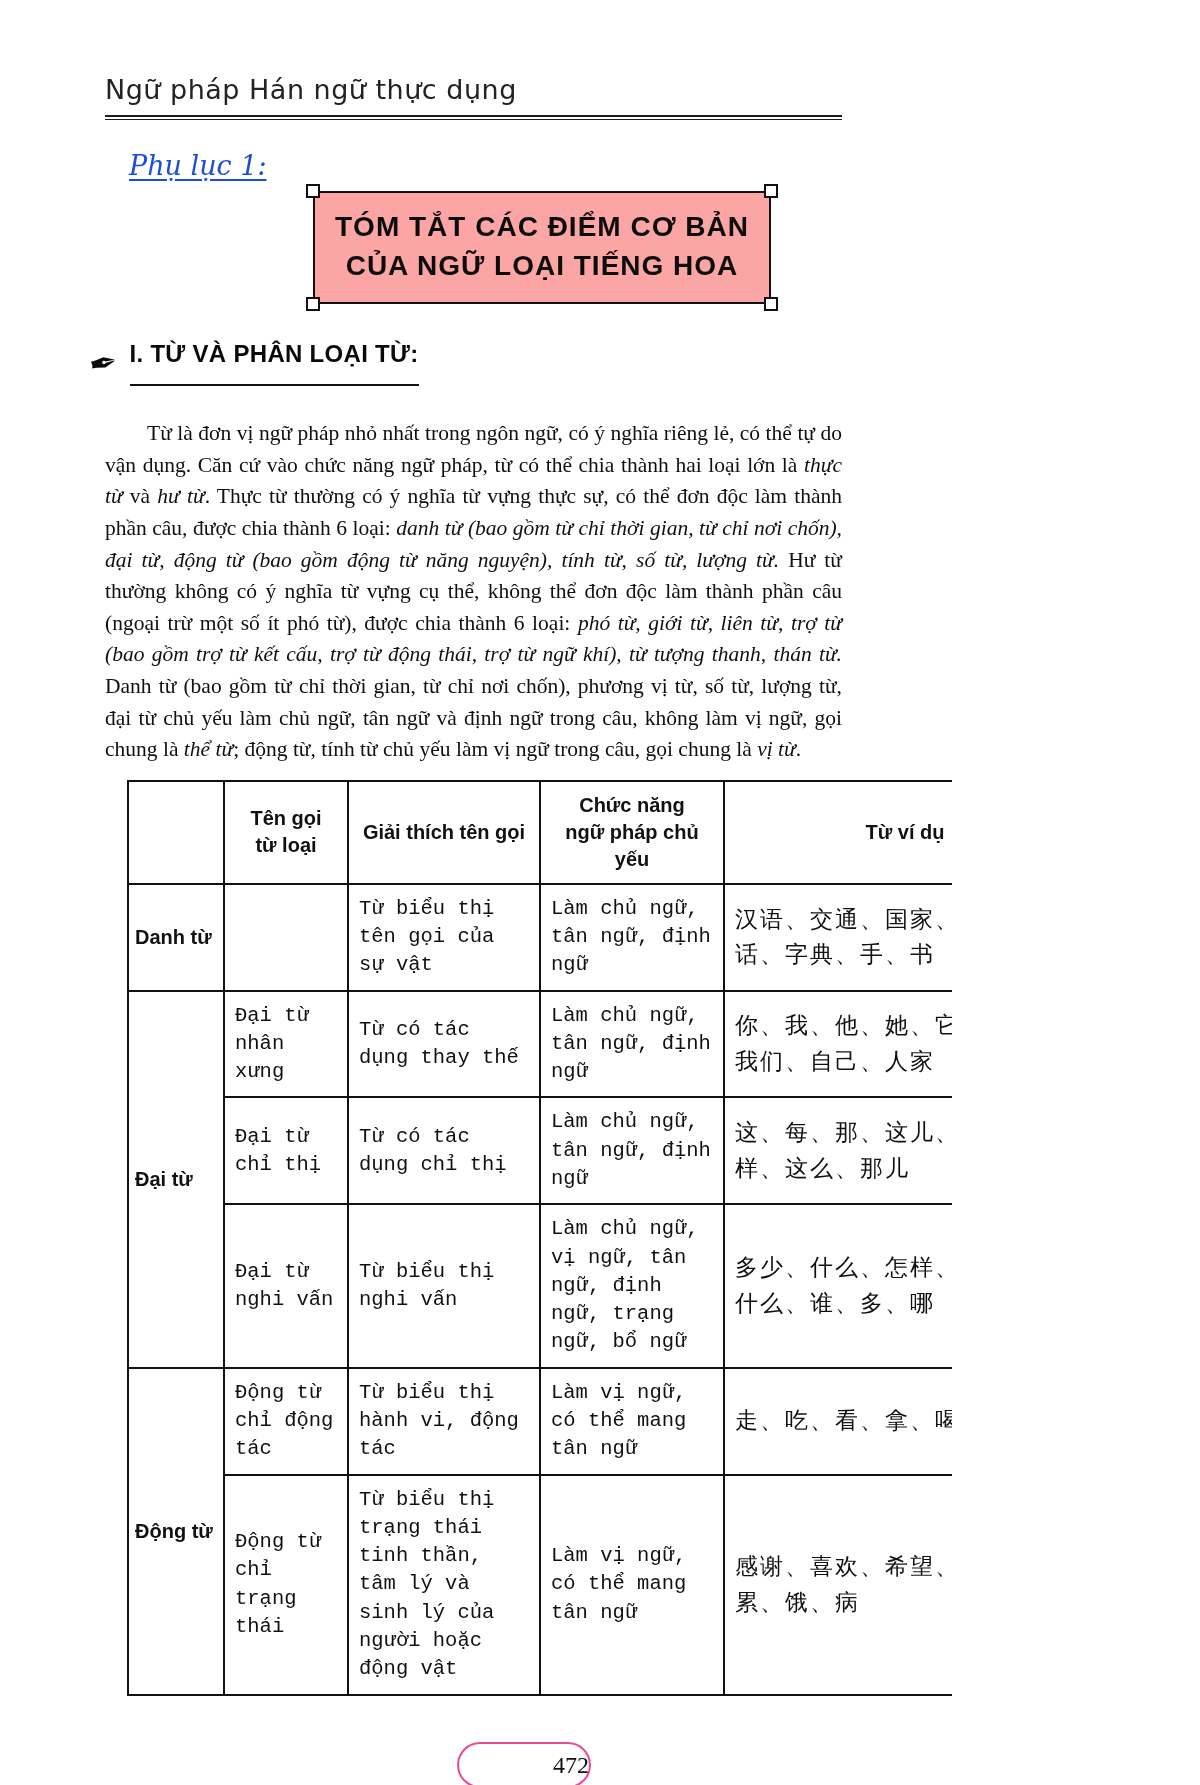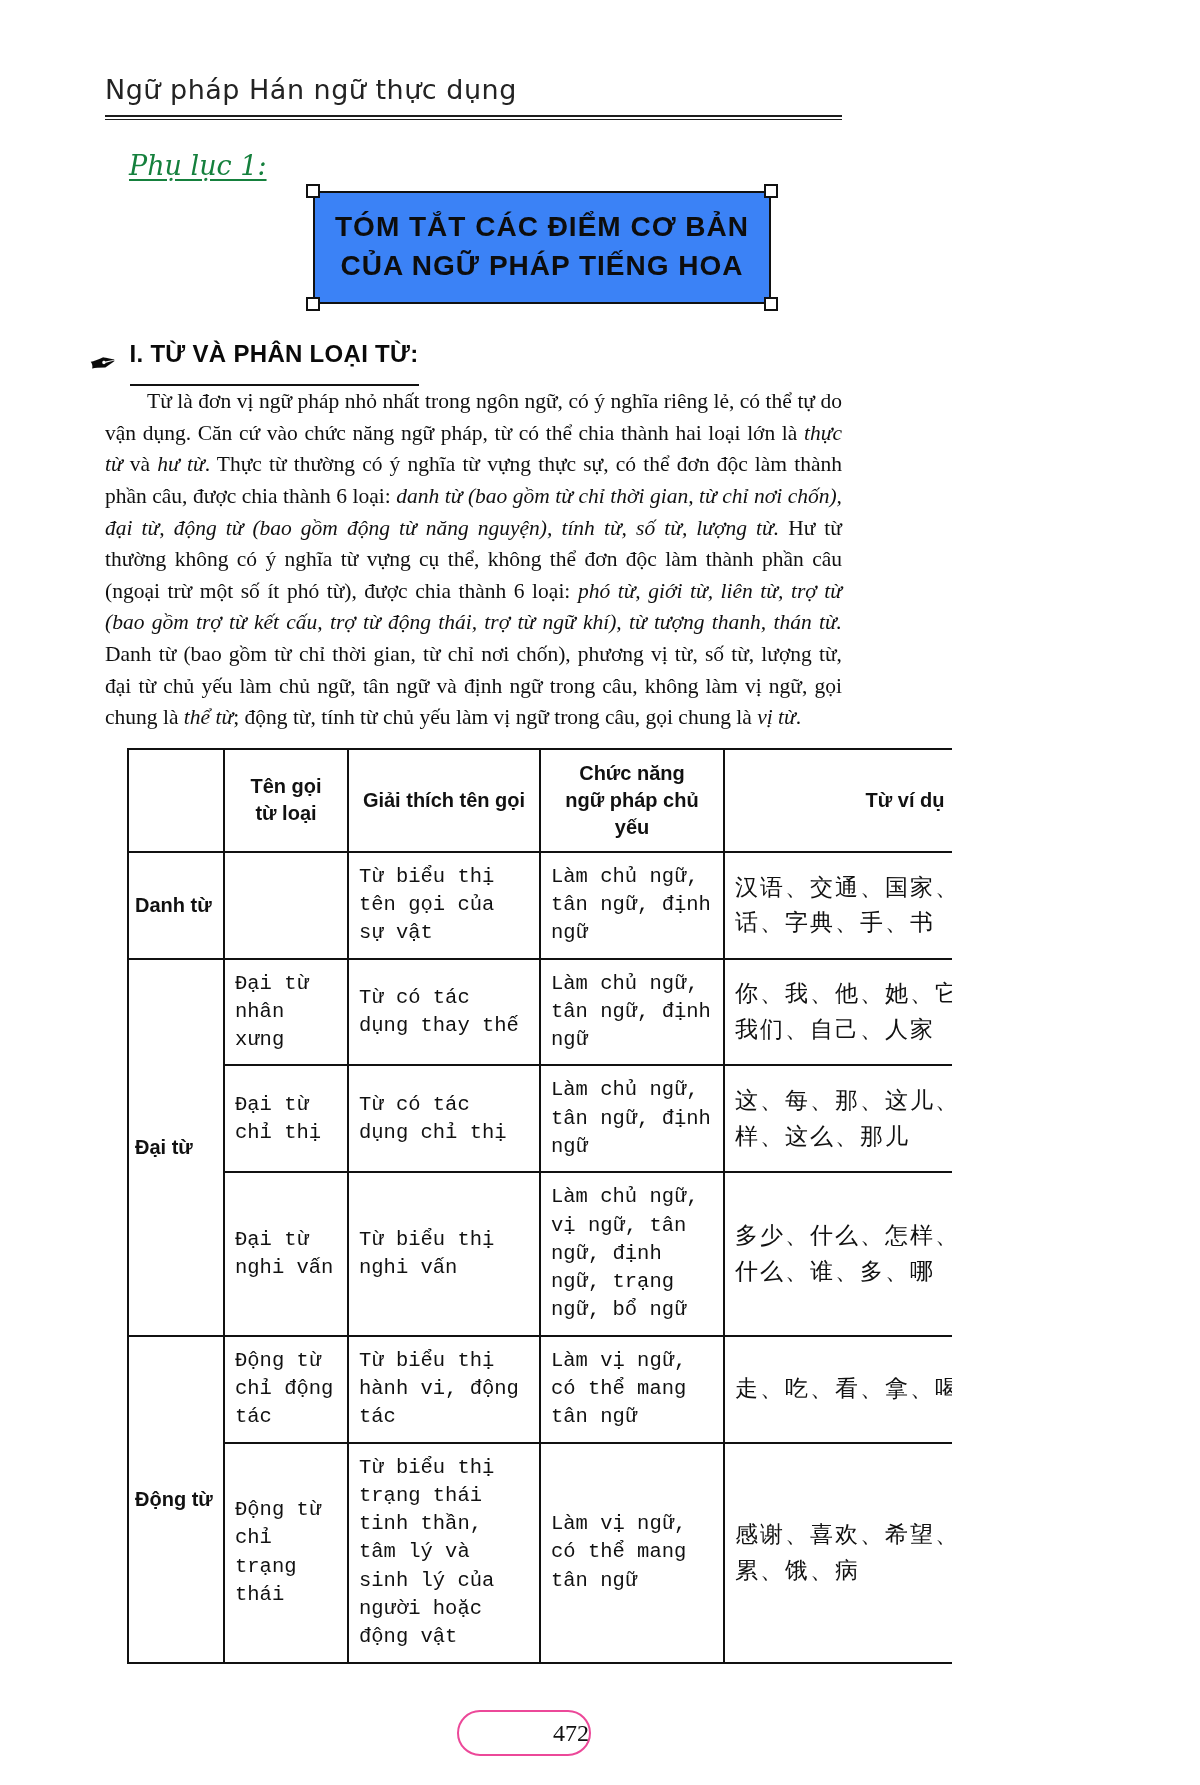--- a/index.html
+++ b/index.html
@@ -31,32 +31,32 @@
 
   
   .appendix {
     display: inline-block;
     margin: 30px 0 0 24px;
     font-family: "DejaVu Serif", serif;
     font-style: italic;
     font-size: 27px;
     text-decoration: underline;
     text-underline-offset: 4px;
-    color: #15803d;
+    color: #1d4ed8;
   }
 
   
   .title-box {
     position: relative;
     margin: 10px 0 0 208px;
     width: 458px;
     border: 2.5px solid #111;
     padding: 15px 12px 17px 12px;
     text-align: center;
-    background: #3b82f6;
+    background: #fca5a5;
   }
   .title-line {
     font-family: "Liberation Sans", sans-serif;
     font-weight: bold;
     font-size: 28px;
     line-height: 1.38;
     letter-spacing: 1px;
     color: #0d0d0d;
   }
   .corner {
@@ -90,21 +90,21 @@
     font-weight: bold;
     font-size: 24px;
     letter-spacing: 0.3px;
     border-bottom: 2.5px solid #111;
     padding-bottom: 16px;
     color: #0a0a0a;
   }
 
   
   .intro {
-    margin-top: 0;
+    margin-top: 32px;
     font-size: 21.5px;
     line-height: 1.47;
     text-align: justify;
     text-indent: 42px;
     color: #101010;
   }
   .intro em { font-style: italic; }
 
   
   .word-table {
@@ -170,21 +170,21 @@
   </header>
 
   <div class="appendix">Phụ lục 1:</div>
 
   <div class="title-box">
     <span class="corner c-tl"></span>
     <span class="corner c-tr"></span>
     <span class="corner c-bl"></span>
     <span class="corner c-br"></span>
     <div class="title-line">TÓM TẮT CÁC ĐIỂM CƠ BẢN</div>
-    <div class="title-line">CỦA NGỮ PHÁP TIẾNG HOA</div>
+    <div class="title-line">CỦA NGỮ LOẠI TIẾNG HOA</div>
   </div>
 
   <div class="section-heading">
     <span class="pen">✒</span>
     <span class="heading-text">I. TỪ VÀ PHÂN LOẠI TỪ:</span>
   </div>
 
   <p class="intro"><span>Từ là đơn vị ngữ pháp nhỏ nhất trong ngôn ngữ, có ý nghĩa riêng lẻ, có thể tự do vận dụng. Căn cứ vào chức năng ngữ pháp, từ có thể chia thành hai loại lớn là </span><em>thực từ</em><span> và </span><em>hư từ</em><span>. Thực từ thường có ý nghĩa từ vựng thực sự, có thể đơn độc làm thành phần câu, được chia thành 6 loại: </span><em>danh từ (bao gồm từ chỉ thời gian, từ chỉ nơi chốn), đại từ, động từ (bao gồm động từ năng nguyện), tính từ, số từ, lượng từ.</em><span> Hư từ thường không có ý nghĩa từ vựng cụ thể, không thể đơn độc làm thành phần câu (ngoại trừ một số ít phó từ), được chia thành 6 loại: </span><em>phó từ, giới từ, liên từ, trợ từ (bao gồm trợ từ kết cấu, trợ từ động thái, trợ từ ngữ khí), từ tượng thanh, thán từ.</em><span> Danh từ (bao gồm từ chỉ thời gian, từ chỉ nơi chốn), phương vị từ, số từ, lượng từ, đại từ chủ yếu làm chủ ngữ, tân ngữ và định ngữ trong câu, không làm vị ngữ, gọi chung là </span><em>thể từ</em><span>; động từ, tính từ chủ yếu làm vị ngữ trong câu, gọi chung là </span><em>vị từ</em><span>.</span></p>
 
   <table class="word-table">

